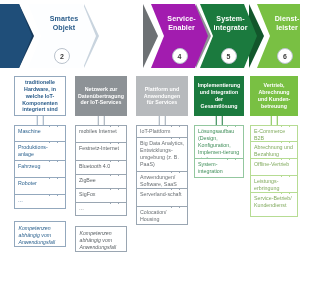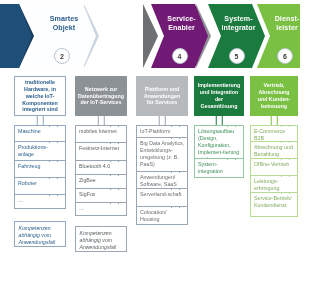--- a/index.html
+++ b/index.html
@@ -77,21 +77,21 @@
     border:.8px solid #9aa6b2;background:#ffffff;
     font-size:5.2px;line-height:1.3;font-style:italic;
     padding:3px 3px 2px 3.5px;
   }
   .ell{font-size:6px;line-height:1;padding-top:2px;}
 
   
   .c-blue-dark{background:#1f4e79;color:#ffffff;}
   .c-white{background:#fdfeff;color:#2a5c8a;}
   .c-grey-dark{background:#8d9296;color:#ffffff;}
-  .c-grey-light{background:#701a75;color:#ffffff;}
+  .c-grey-light{background:#a21caf;color:#ffffff;}
   .c-green-dark{background:#1b7a3e;color:#ffffff;}
   .c-green-light{background:#79c043;color:#ffffff;}
 
   .s-blue-dark{background:#17395a;}
   .s-white{background:#c9d4de;}
   .s-grey-dark{background:#6d7174;}
   .s-grey-light{background:#8f9295;}
   .s-green-dark{background:#12562b;}
 </style>
 </head>
@@ -114,21 +114,21 @@
 
     <div class="shadow s-grey-dark" style="left:143px;"></div>
 
     <div class="shadow s-grey-light" style="left:196px;"></div>
     <div class="chev c-grey-light" style="left:151px;width:57px;">
       <div class="chev-label">Service-Enabler</div>
       <div class="num">4</div>
     </div>
 
     <div class="shadow s-green-dark" style="left:249px;"></div>
-    <div class="chev c-green-dark" style="left:208px;width:57px;">
+    <div class="chev c-green-dark" style="left:200px;width:57px;">
       <div class="chev-label">System-integrator</div>
       <div class="num">5</div>
     </div>
 
     <div class="chev c-green-light" style="left:257px;width:56px;">
       <div class="chev-label">Dienst-leister</div>
       <div class="num">6</div>
     </div>
   </div>
 

